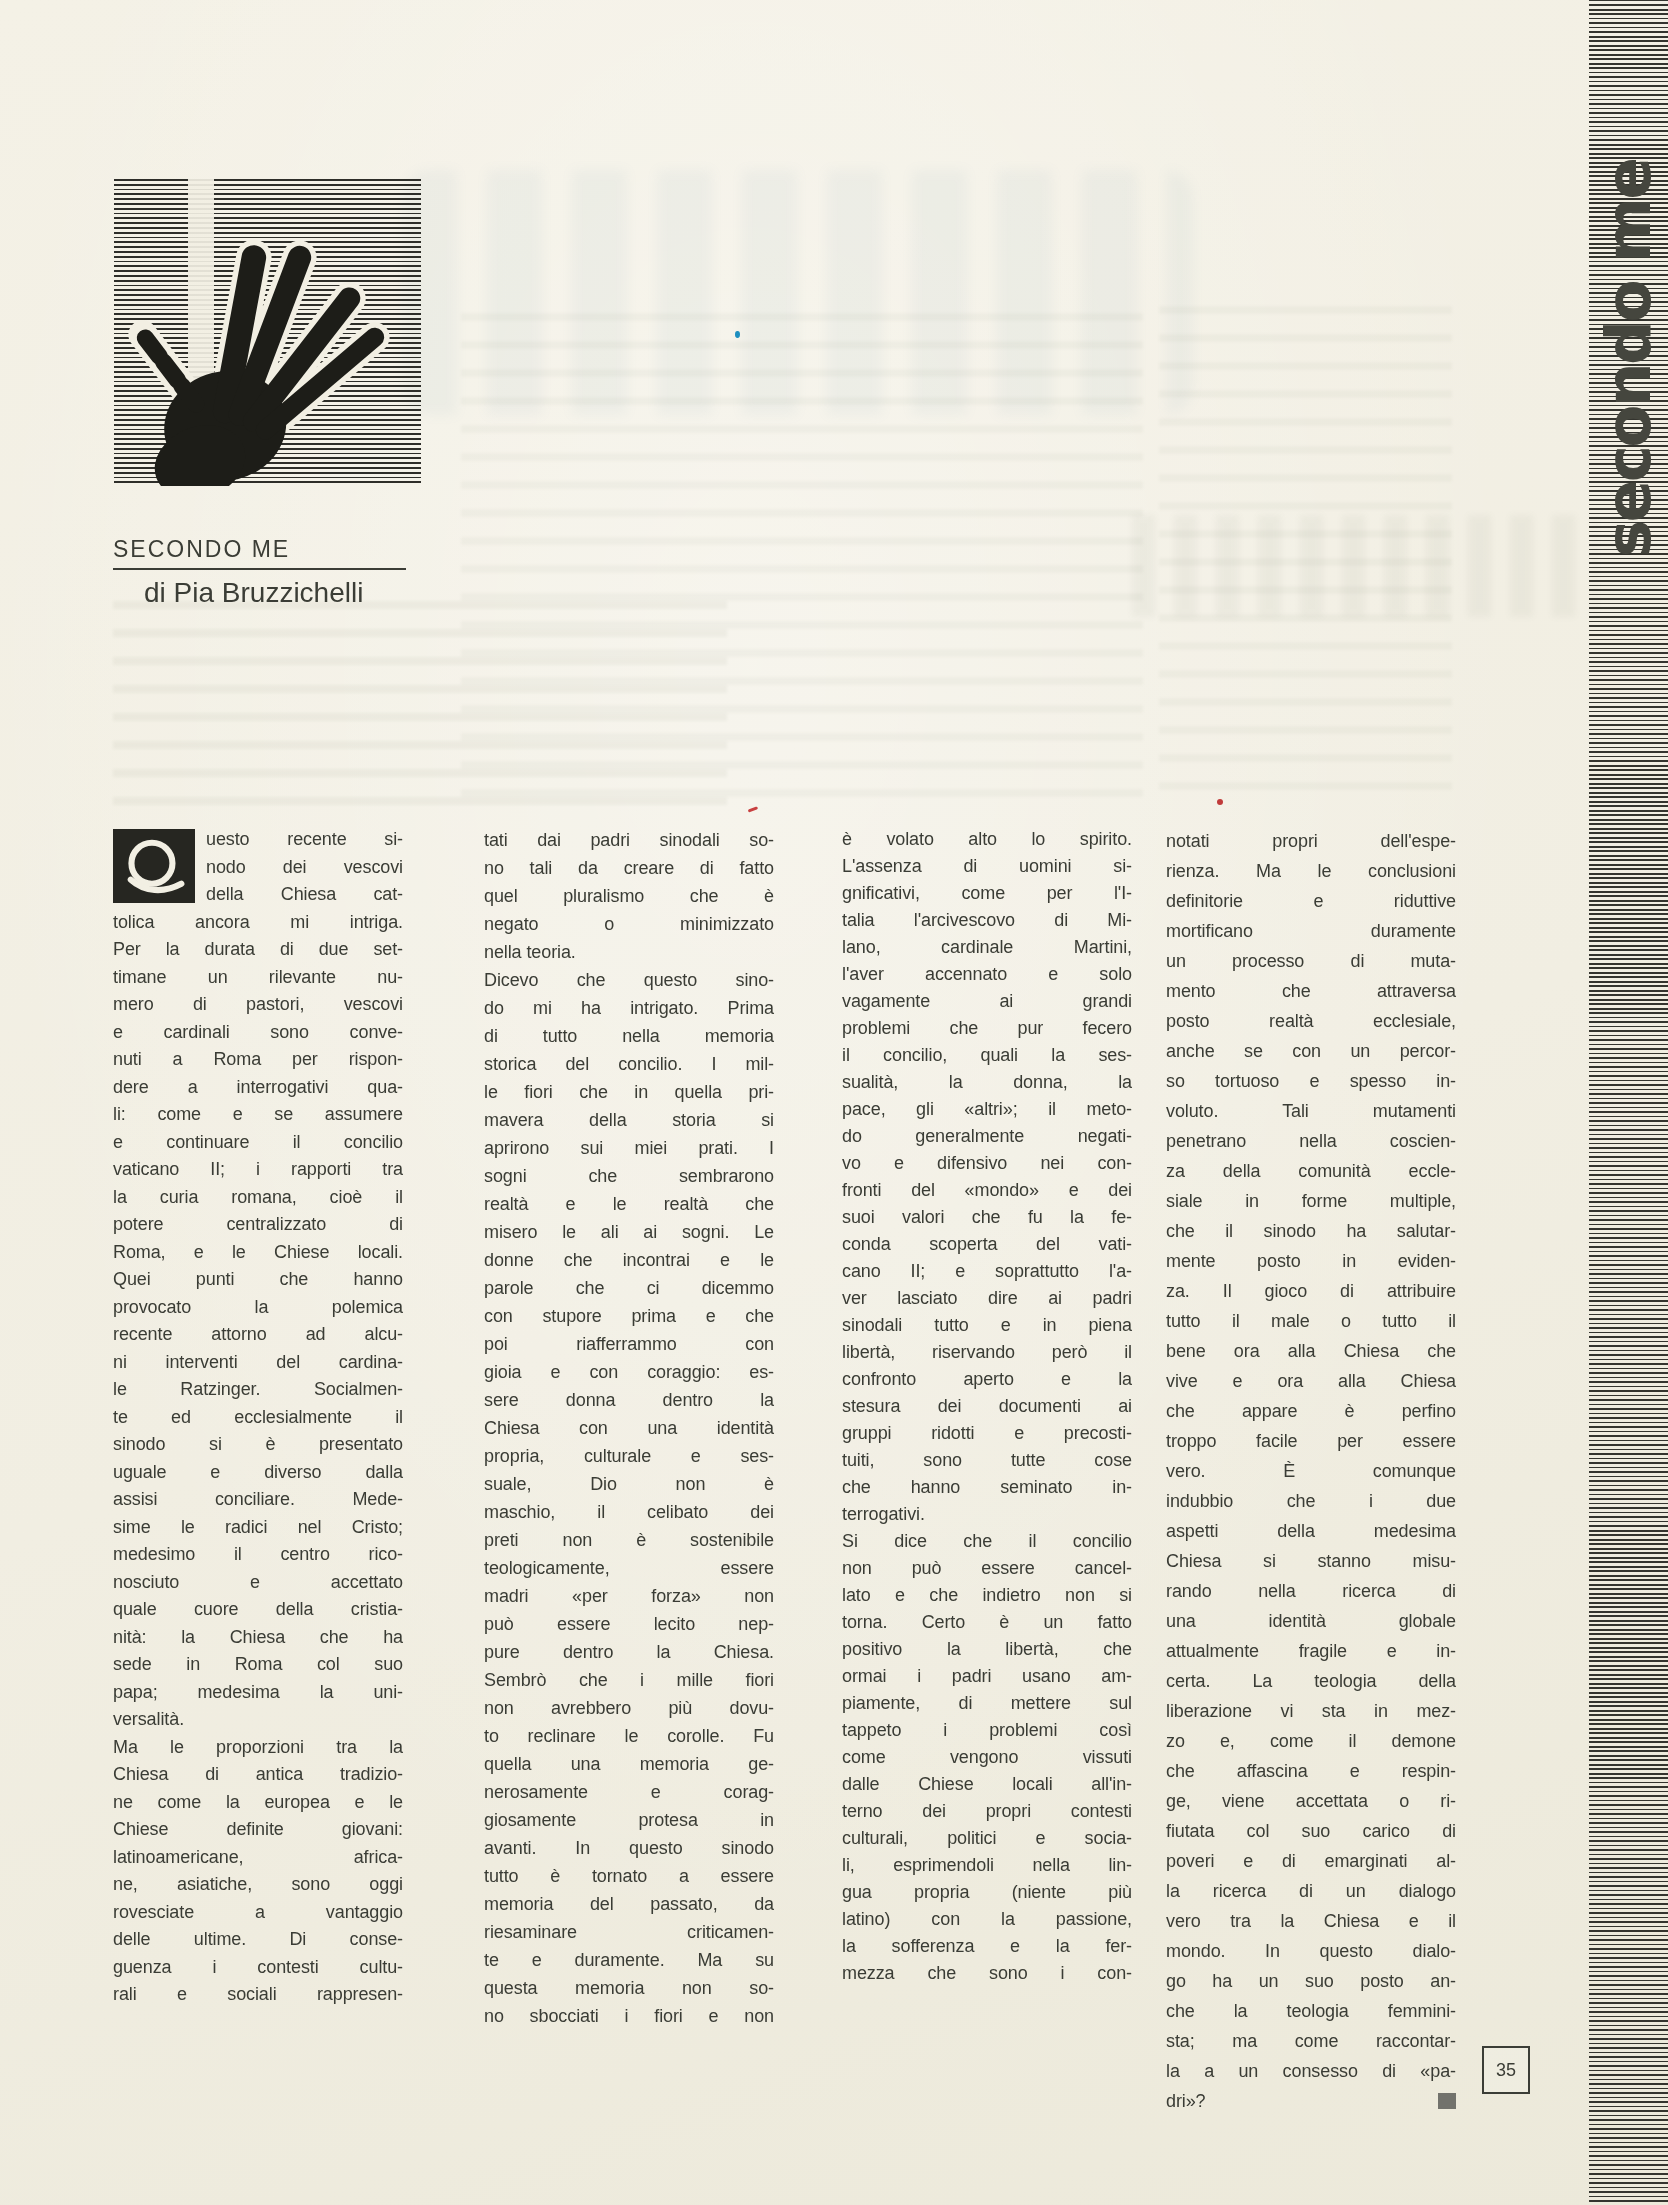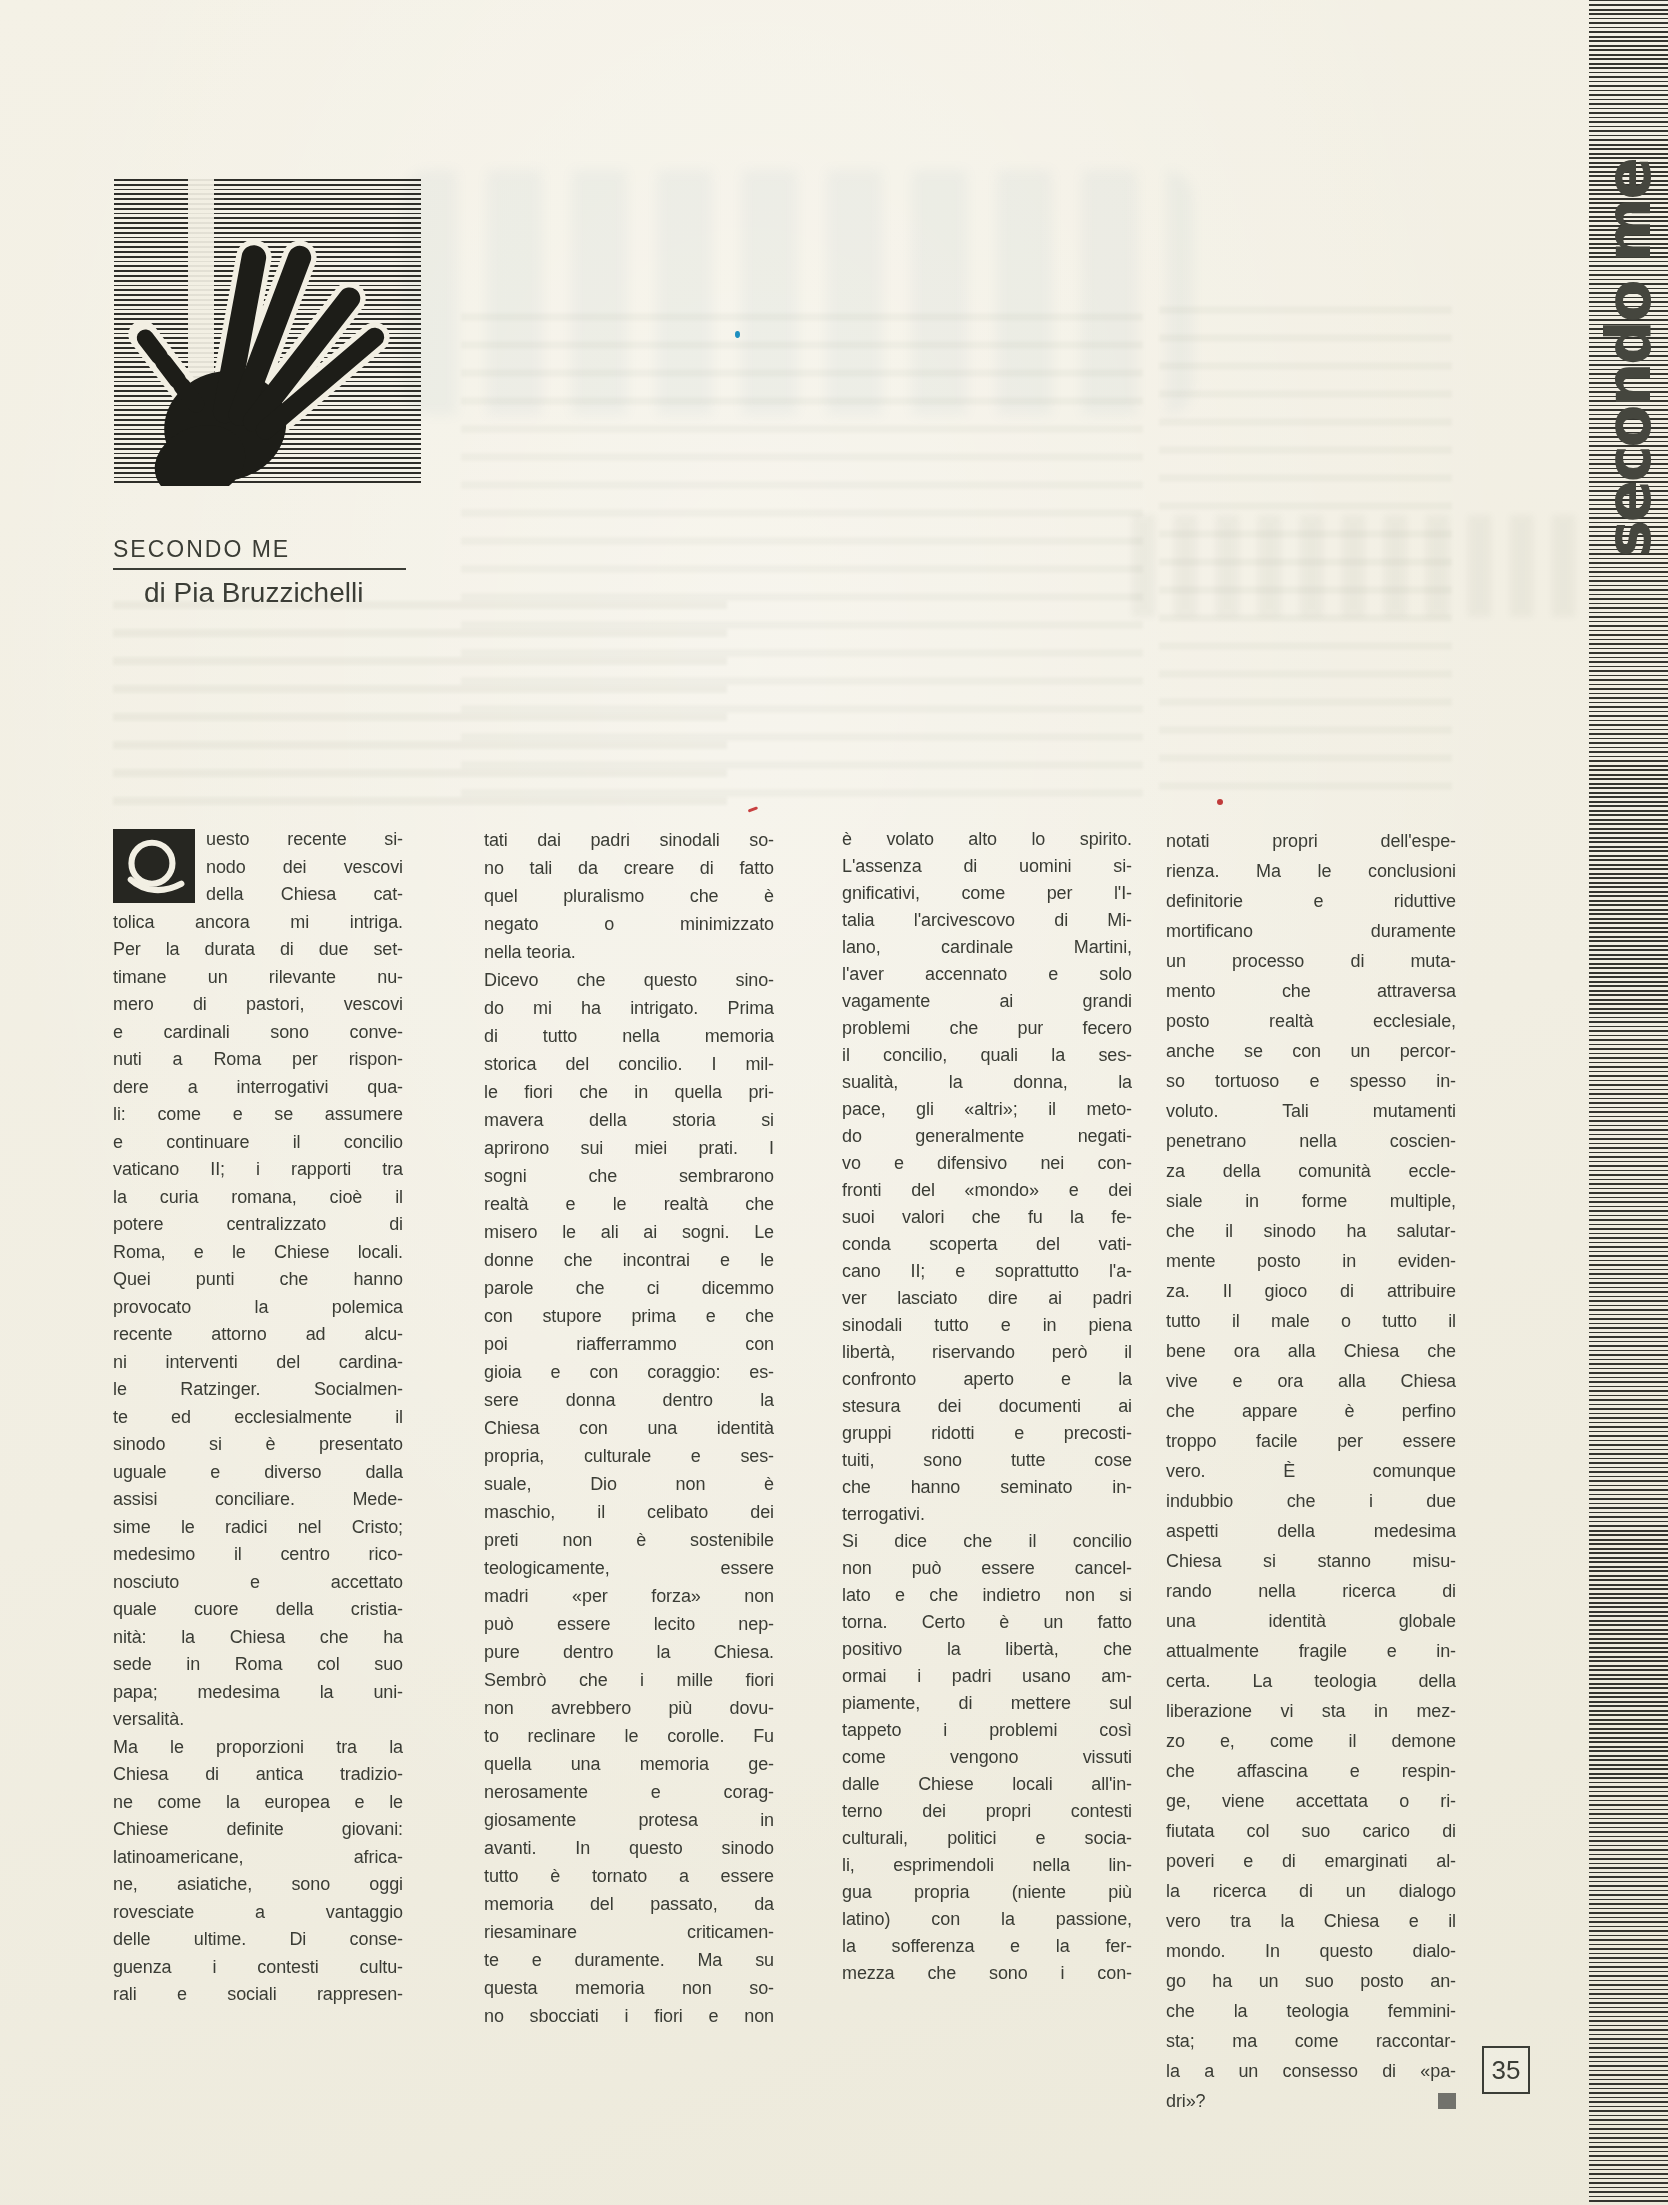--- a/index.html
+++ b/index.html
@@ -84,21 +84,21 @@
     float:left;width:82px;height:74px;margin:2.7px 11px 4.1px 0;
     background:#262621;position:relative;
   }
   .dropcap .sr{position:absolute;width:0.7px;height:0.7px;overflow:hidden;clip:rect(0 0 0 0);}
   .endmark{display:inline-block;width:17.7px;height:16.4px;background:#72726c;}
   
   .pagenum-box{
     position:absolute;left:1482px;top:2046px;width:48px;height:48px;
     border:2px solid #3b3d36;box-sizing:border-box;
     display:flex;align-items:center;justify-content:center;
-    font-size:26px;color:#3b3d36;background:rgba(255,255,255,.15);
+    font-size:18px;color:#3b3d36;background:rgba(255,255,255,.15);
   }
   
   .speck{position:absolute;border-radius:50%;}
   .speck-red1{left:1217px;top:799px;width:6.1px;height:6.1px;background:#c03a3a;}
   .speck-red2{left:748px;top:808px;width:9.5px;height:3.4px;background:#c84040;border-radius:1.4px;transform:rotate(-20deg);}
   .speck-blue{left:735px;top:331px;width:4.8px;height:6.8px;background:#1e8fc0;}
 </style>
 </head>
 <body>
 

